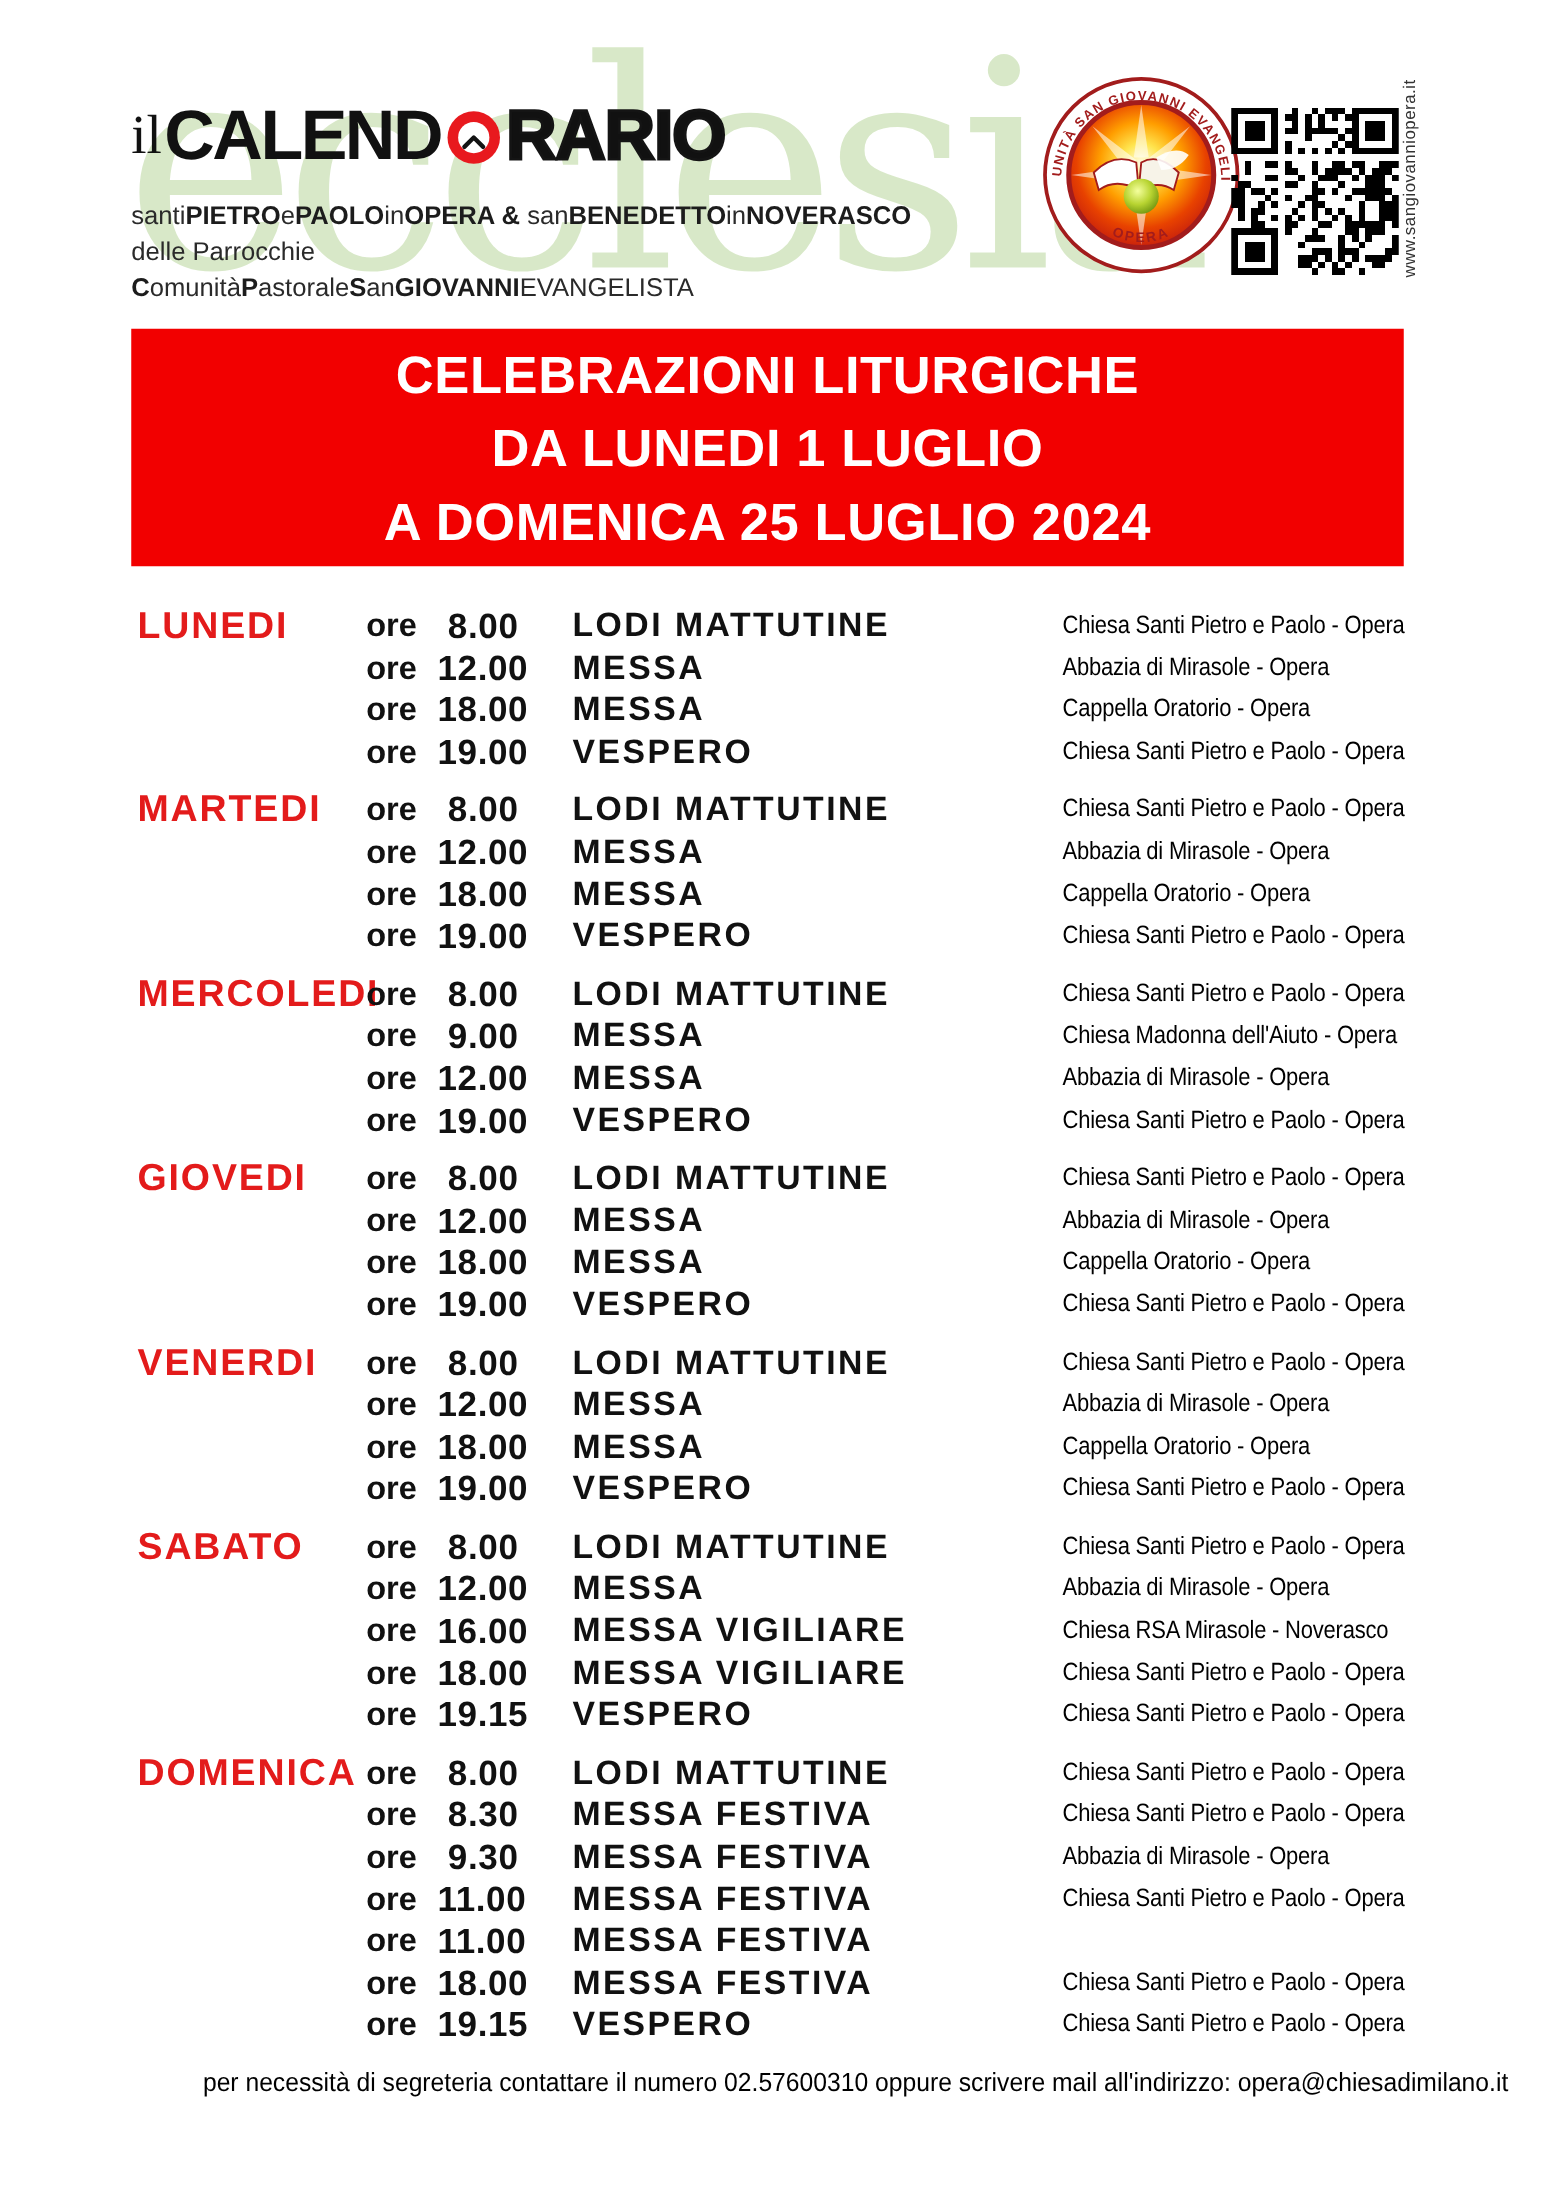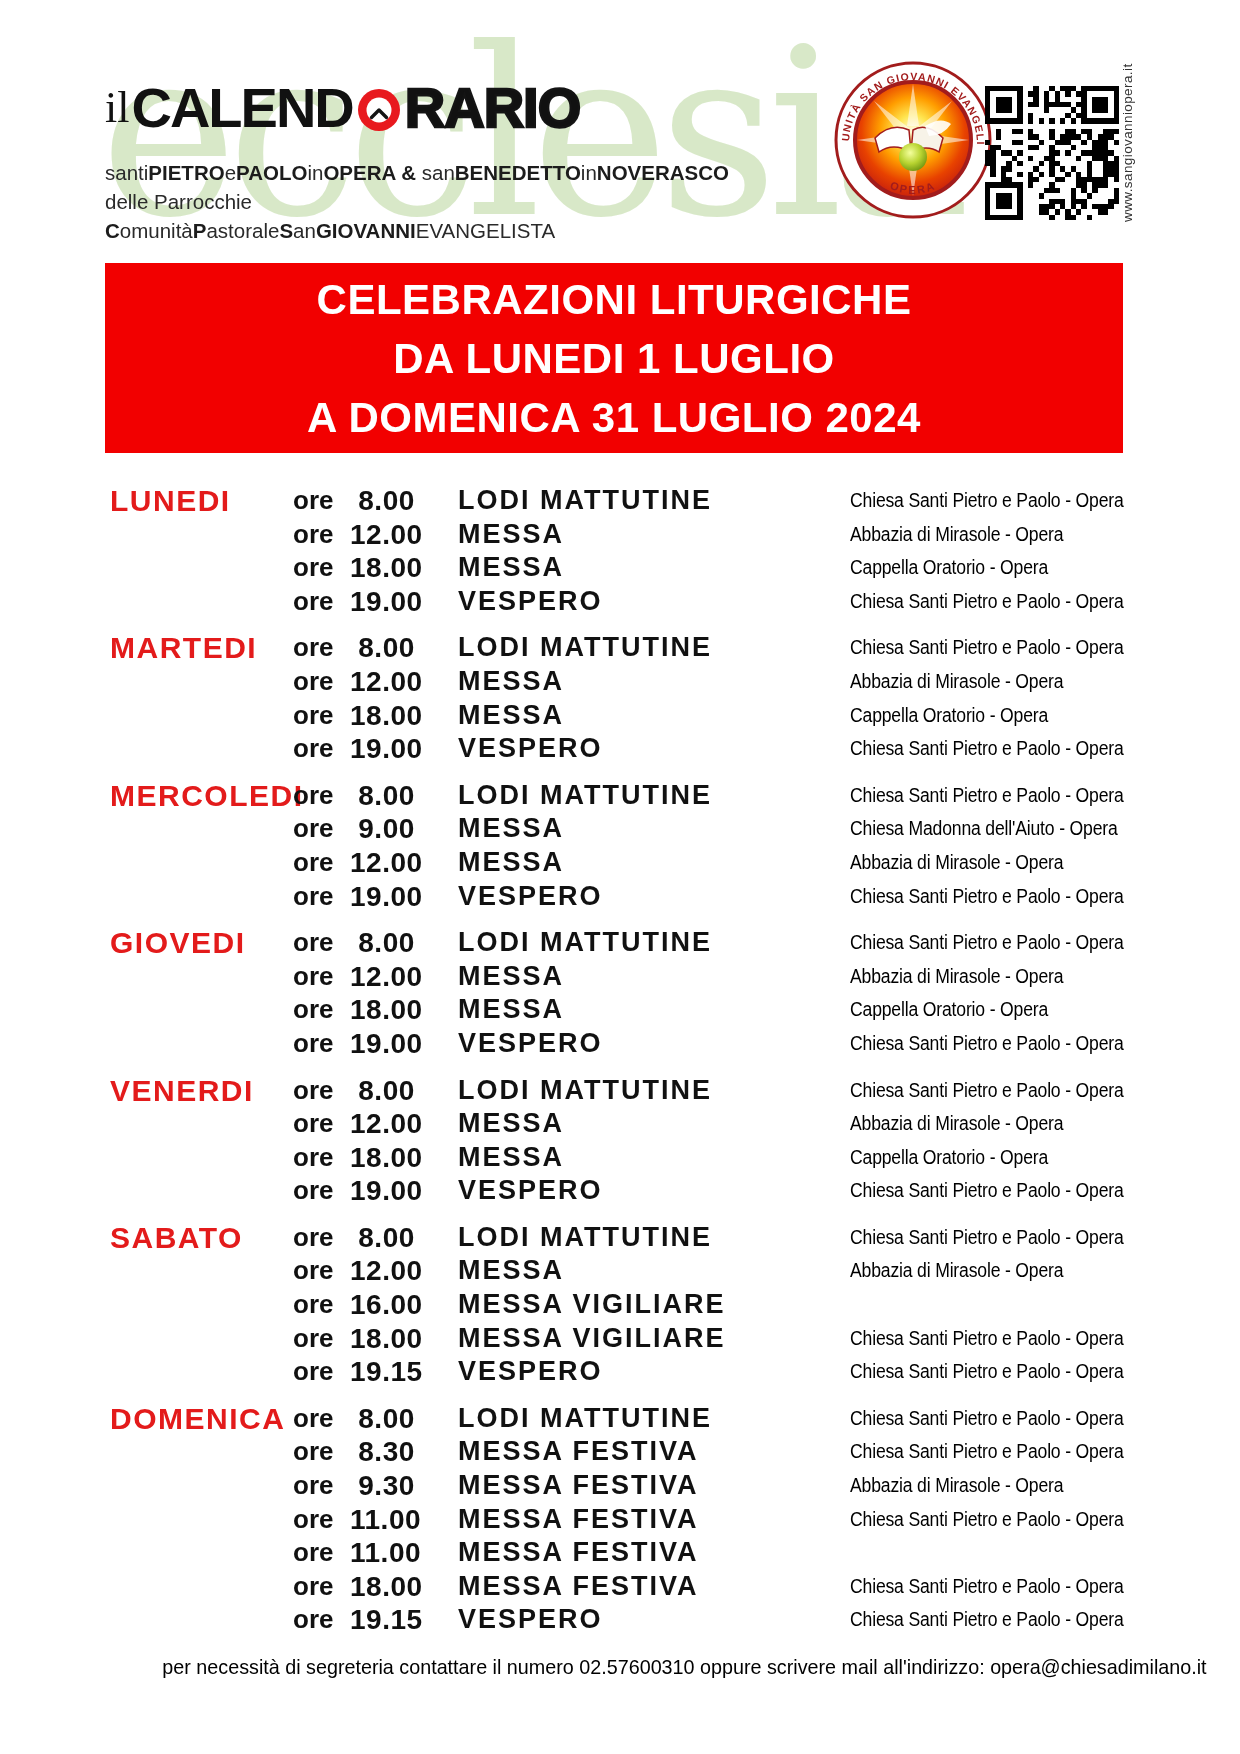--- a/index.html
+++ b/index.html
@@ -432,21 +432,21 @@
       <rect x="12" y="24" width="1" height="1" fill="#000"></rect>
       <rect x="15" y="24" width="1" height="1" fill="#000"></rect>
       <rect x="16" y="24" width="1" height="1" fill="#000"></rect>
       <rect x="19" y="24" width="1" height="1" fill="#000"></rect>
     </svg>
   <div class="qr-url">www.sangiovanniopera.it</div>
 
   <div class="banner">
     <div>CELEBRAZIONI LITURGICHE</div>
     <div>DA LUNEDI 1 LUGLIO</div>
-    <div>A DOMENICA 31 LUGLIO 2024</div>
+    <div>A DOMENICA 25 LUGLIO 2024</div>
   </div>
 
   <div class="schedule" id="schedule">
       <div class="day-group">
         <div class="day-name">LUNEDI</div>
         <div class="c-ore">ore</div>
         <div class="c-time"> 8.00</div>
         <div class="c-event">LODI MATTUTINE</div>
         <div class="c-loc"><span>Chiesa Santi Pietro e Paolo - Opera</span></div>
         <div class="c-ore">ore</div>
@@ -544,20 +544,21 @@
         <div class="c-time"> 8.00</div>
         <div class="c-event">LODI MATTUTINE</div>
         <div class="c-loc"><span>Chiesa Santi Pietro e Paolo - Opera</span></div>
         <div class="c-ore">ore</div>
         <div class="c-time">12.00</div>
         <div class="c-event">MESSA</div>
         <div class="c-loc"><span>Abbazia di Mirasole - Opera</span></div>
         <div class="c-ore">ore</div>
         <div class="c-time">16.00</div>
         <div class="c-event">MESSA VIGILIARE</div>
+        <div class="c-loc"><span>Chiesa RSA Mirasole - Noverasco</span></div>
         <div class="c-ore">ore</div>
         <div class="c-time">18.00</div>
         <div class="c-event">MESSA VIGILIARE</div>
         <div class="c-loc"><span>Chiesa Santi Pietro e Paolo - Opera</span></div>
         <div class="c-ore">ore</div>
         <div class="c-time">19.15</div>
         <div class="c-event">VESPERO</div>
         <div class="c-loc"><span>Chiesa Santi Pietro e Paolo - Opera</span></div>
       </div>
       <div class="day-group">

